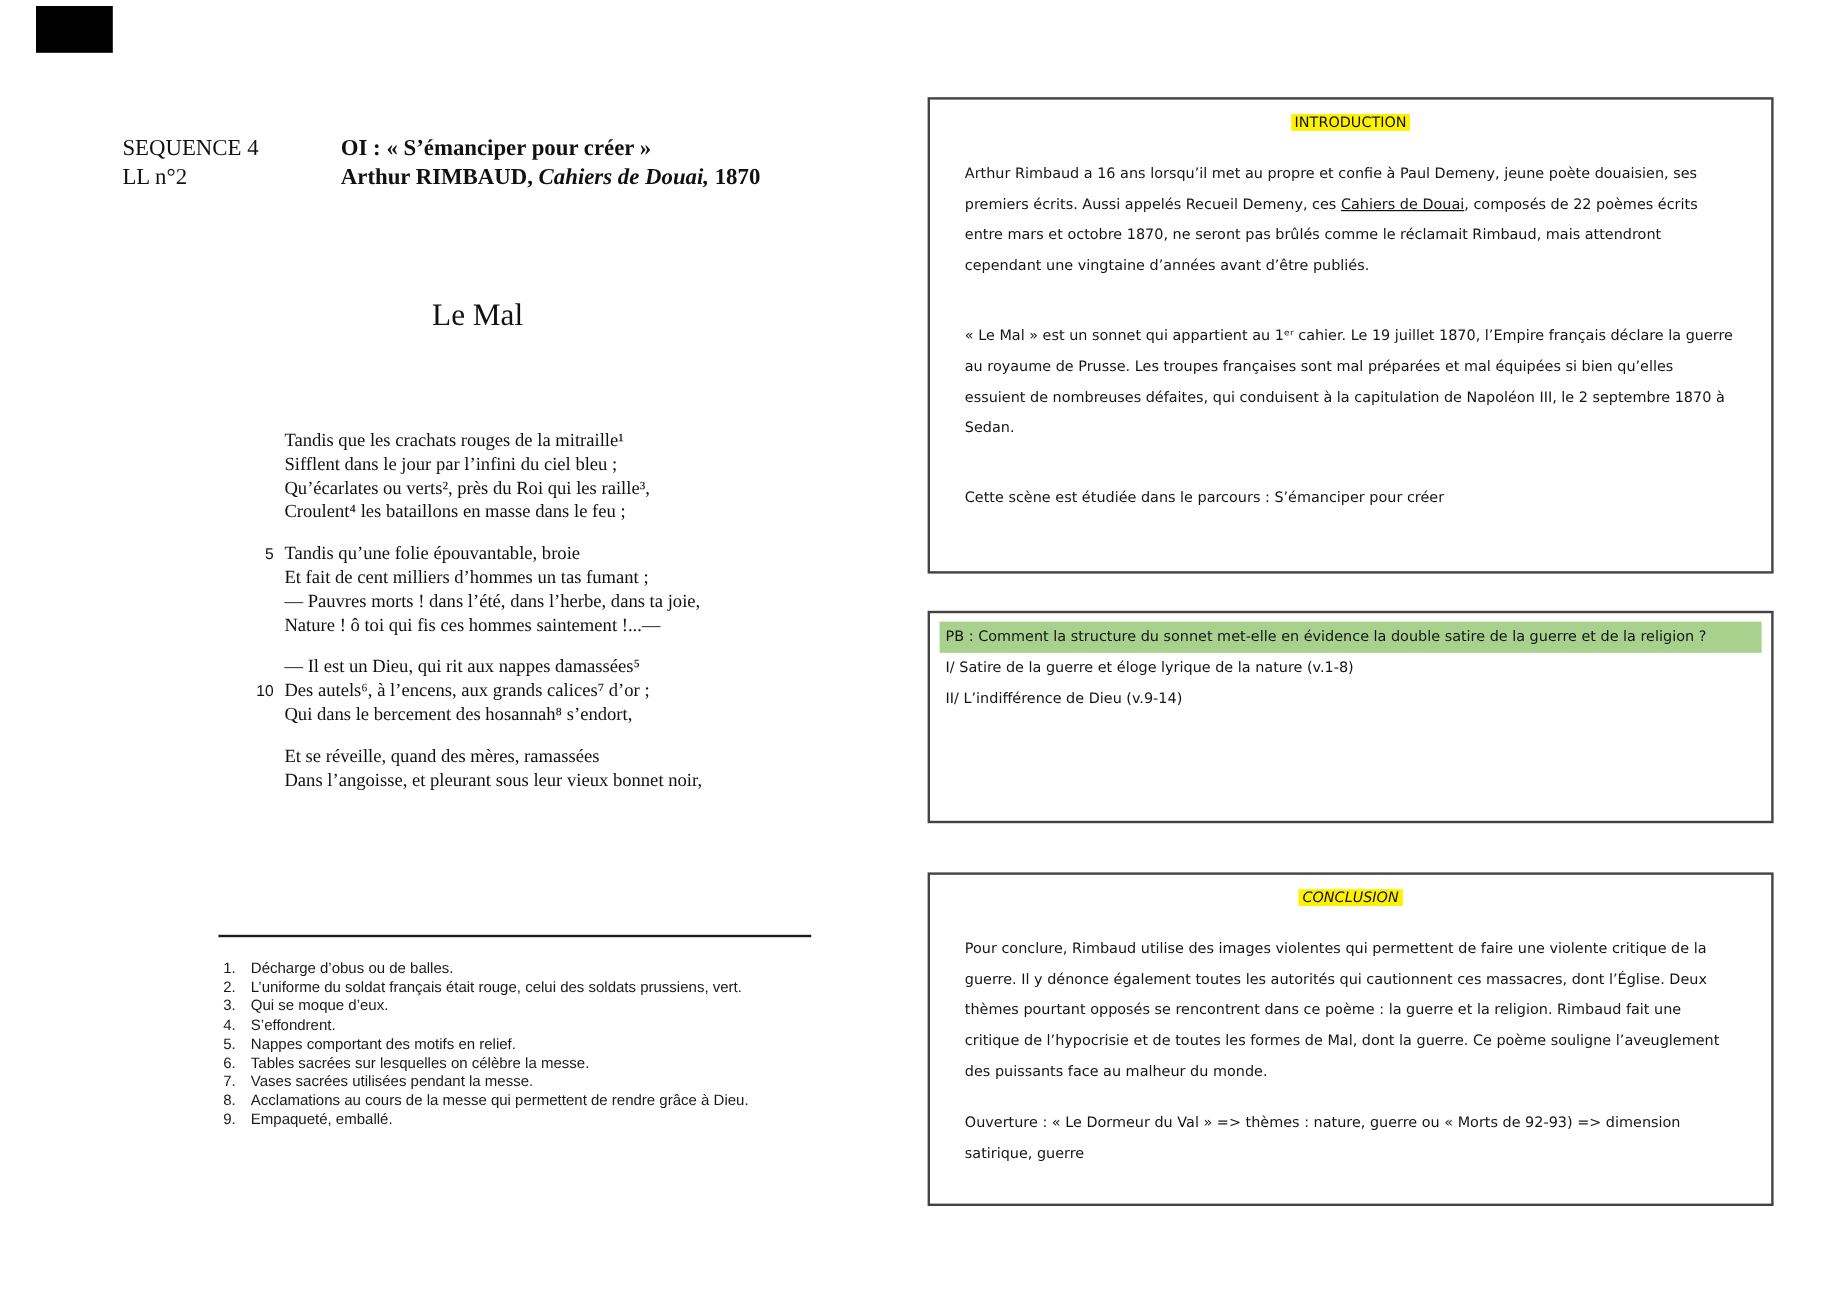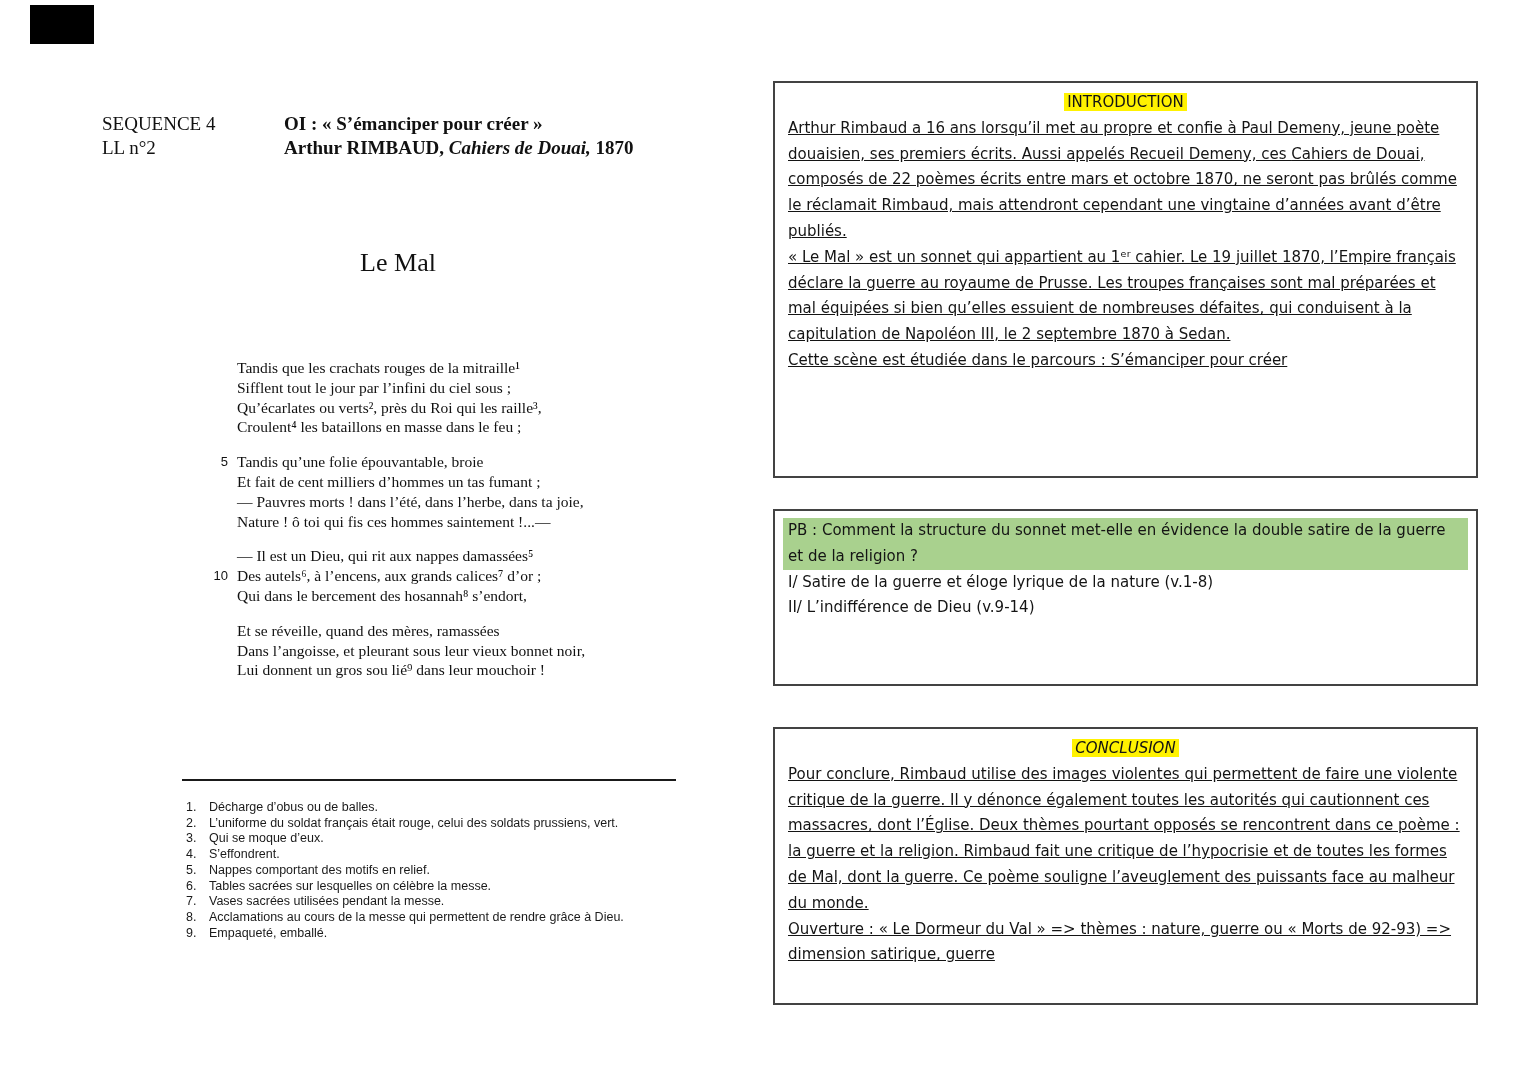--- a/index.html
+++ b/index.html
@@ -32,22 +32,22 @@
              font-family:"Liberation Sans","DejaVu Sans",sans-serif;
              font-size:12.5px;line-height:15.7px;color:#1a1a1a;}
   .fn-row{display:flex;}
   .fn-no{width:15px;flex:none;}
   .fn-text{padding-left:8px;text-align:right;}
 
   
   .box{position:absolute;left:773px;width:705px;box-sizing:border-box;
        border:2px solid #434343;background:#fff;
        font-family:"DejaVu Sans","Liberation Sans",sans-serif;
-       font-size:15px;line-height:25.8px;color:#141414;padding:7px 13px 9px 13px;}
-  .box p{margin:0;text-decoration:underline;}
+       font-size:12px;line-height:25.8px;color:#141414;padding:7px 13px 9px 13px;}
+  .box p{margin:16px;}
   .box-intro{top:81px;height:397px;display:flex;flex-direction:column;}
   .box-pb{top:509px;height:177px;}
   .box-conclusion{top:727px;height:278px;}
   .box-title{text-align:center;}
   .hl-yellow{background:#fff200;padding:0 3px;}
   .hl-green{background:#a9d18e;margin:0 -5px;padding:0 5px;}
   .ul{text-decoration:underline;}
   .box-footer{margin-top:auto;}
   .opening{margin-top:25.8px;}
 </style>
@@ -72,21 +72,21 @@
   <h1 class="poem-title">Le Mal</h1>
 
   <div class="poem" id="poem">
       <div class="stanza">
         <div class="poem-line">
           <span class="line-no"></span>
           <span class="line-text">Tandis que les crachats rouges de la mitraille¹</span>
         </div>
         <div class="poem-line">
           <span class="line-no"></span>
-          <span class="line-text">Sifflent tout le jour par l’infini du ciel sous ;</span>
+          <span class="line-text">Sifflent dans le jour par l’infini du ciel bleu ;</span>
         </div>
         <div class="poem-line">
           <span class="line-no"></span>
           <span class="line-text">Qu’écarlates ou verts², près du Roi qui les raille³,</span>
         </div>
         <div class="poem-line">
           <span class="line-no"></span>
           <span class="line-text">Croulent⁴ les bataillons en masse dans le feu ;</span>
         </div>
       </div>
@@ -123,24 +123,20 @@
         </div>
       </div>
       <div class="stanza">
         <div class="poem-line">
           <span class="line-no"></span>
           <span class="line-text">Et se réveille, quand des mères, ramassées</span>
         </div>
         <div class="poem-line">
           <span class="line-no"></span>
           <span class="line-text">Dans l’angoisse, et pleurant sous leur vieux bonnet noir,</span>
-        </div>
-        <div class="poem-line">
-          <span class="line-no"></span>
-          <span class="line-text">Lui donnent un gros sou lié⁹ dans leur mouchoir !</span>
         </div>
       </div>
     </div>
 
   <hr class="footnote-rule">
 
   <ol class="footnotes" id="footnotes">
       <li class="fn-row">
         <span class="fn-no">1.</span>
         <span class="fn-text">Décharge d’obus ou de balles.</span>

